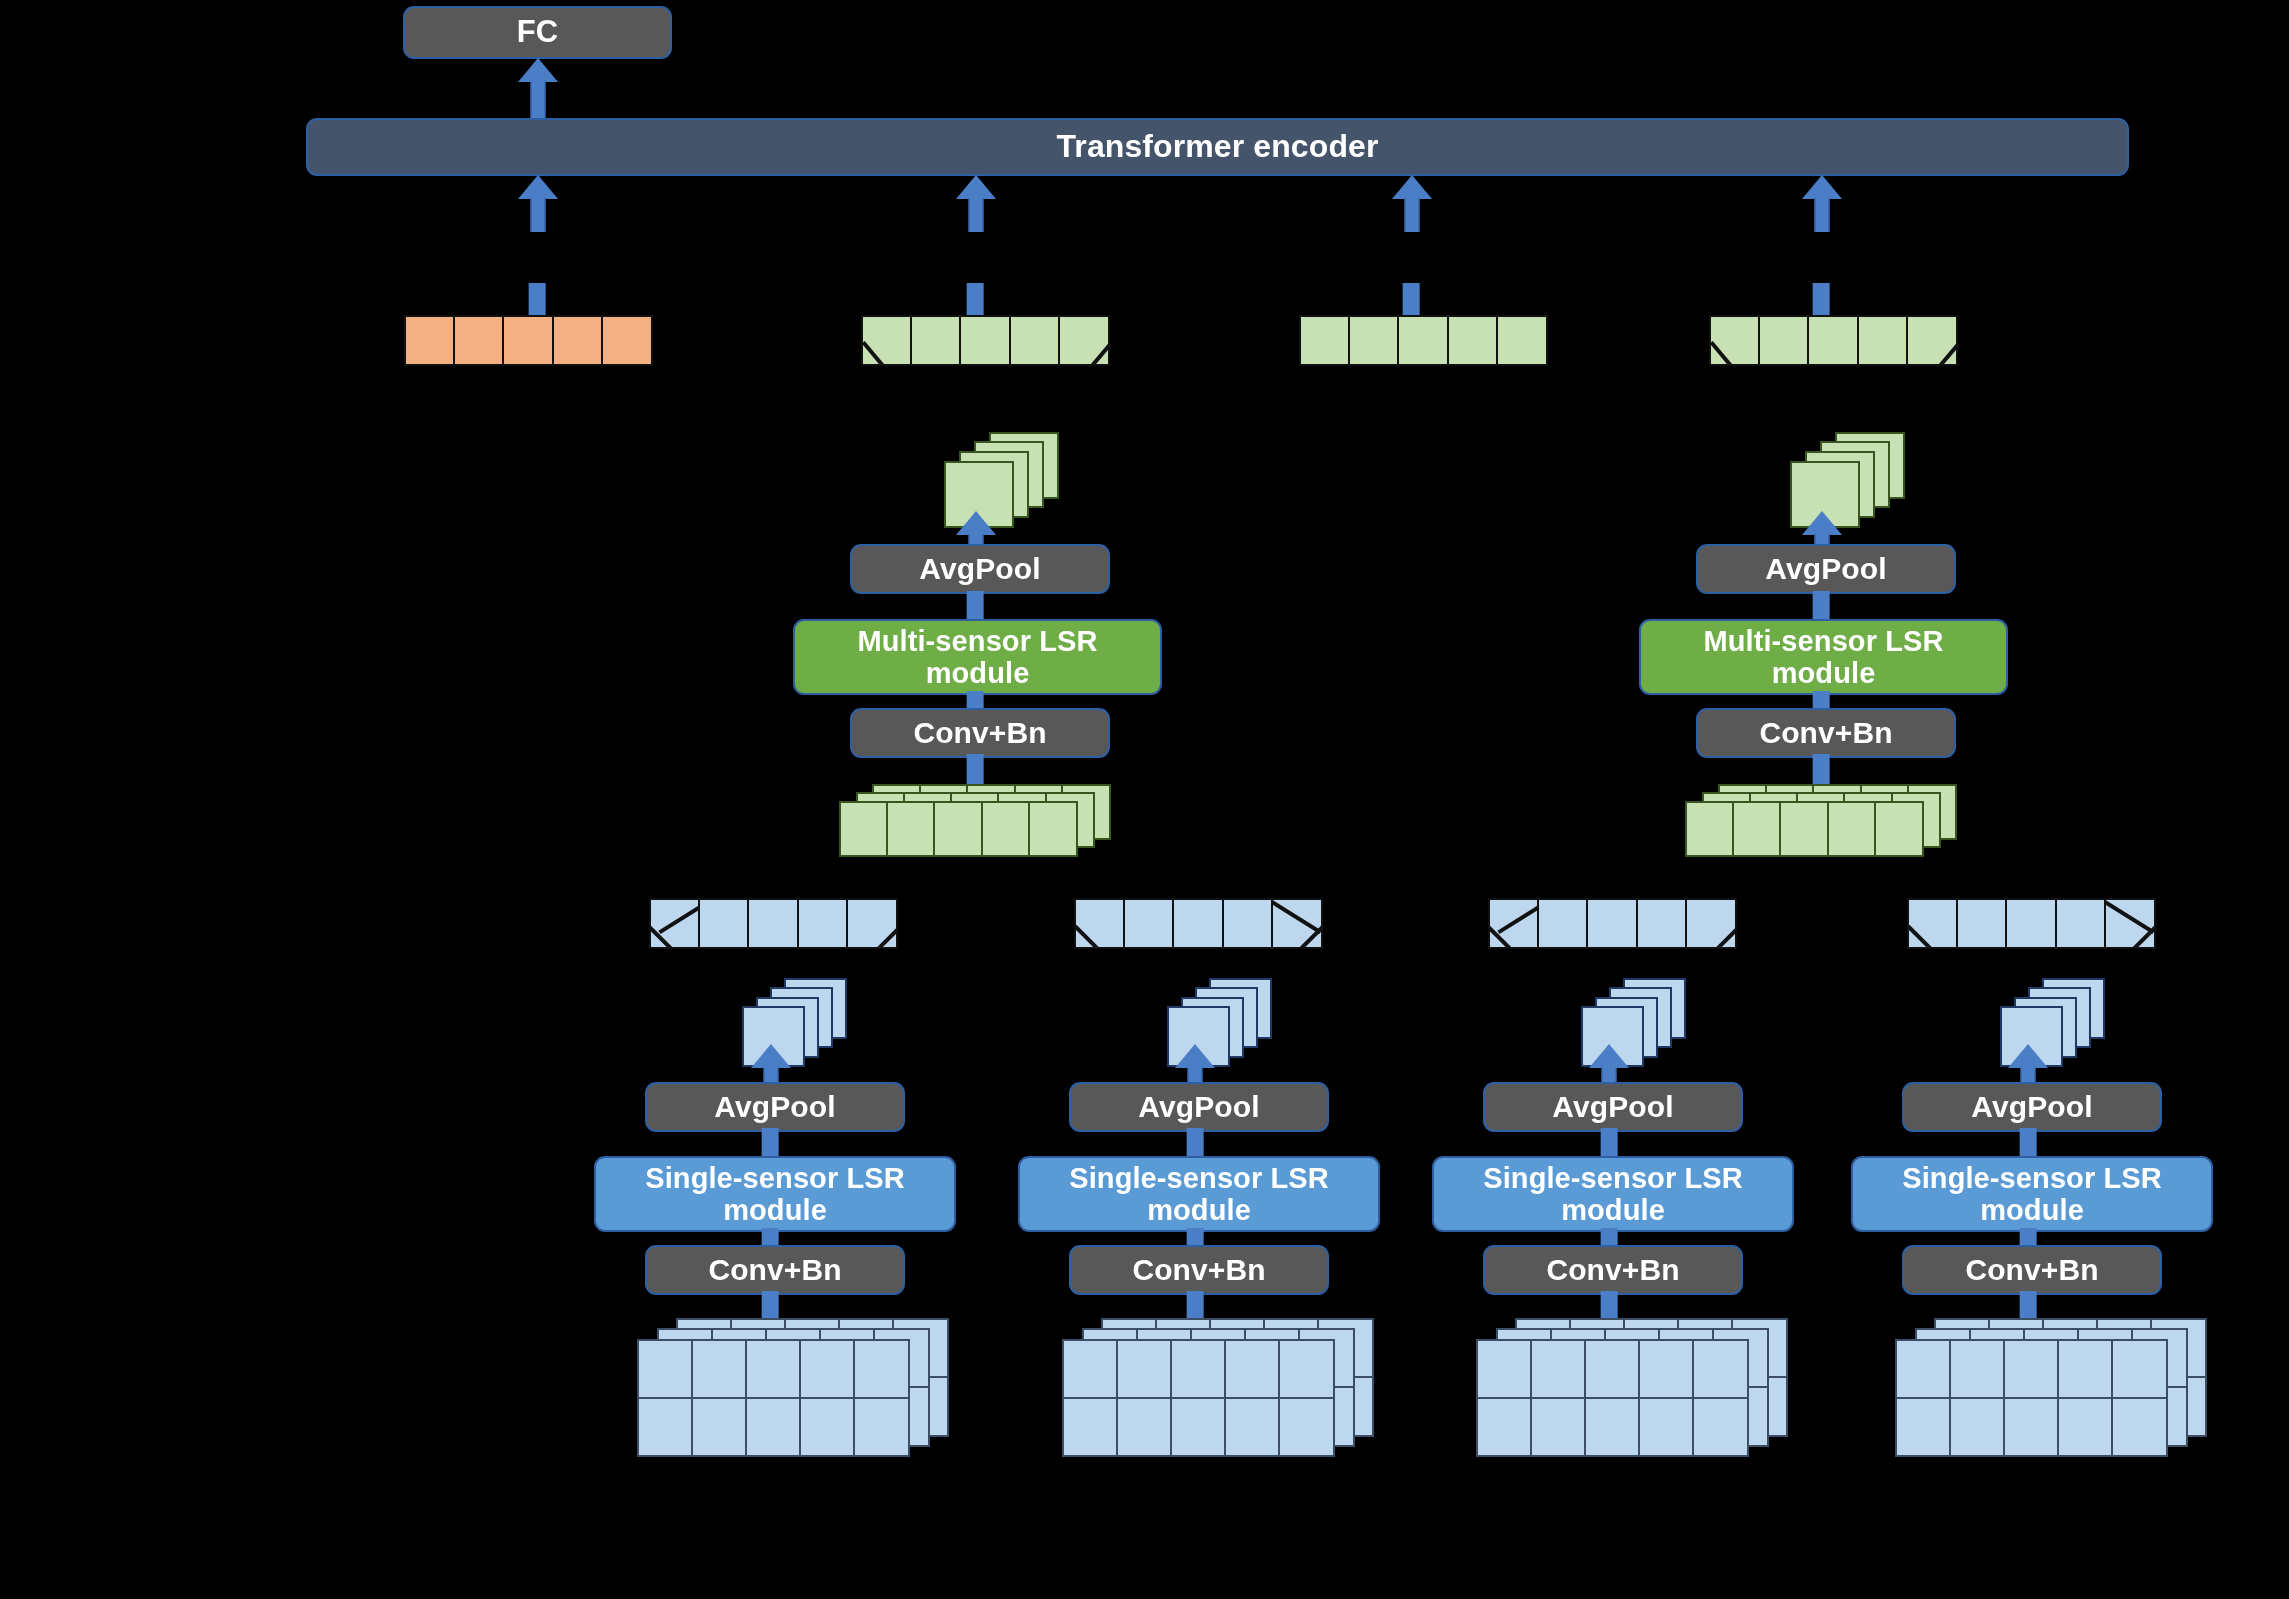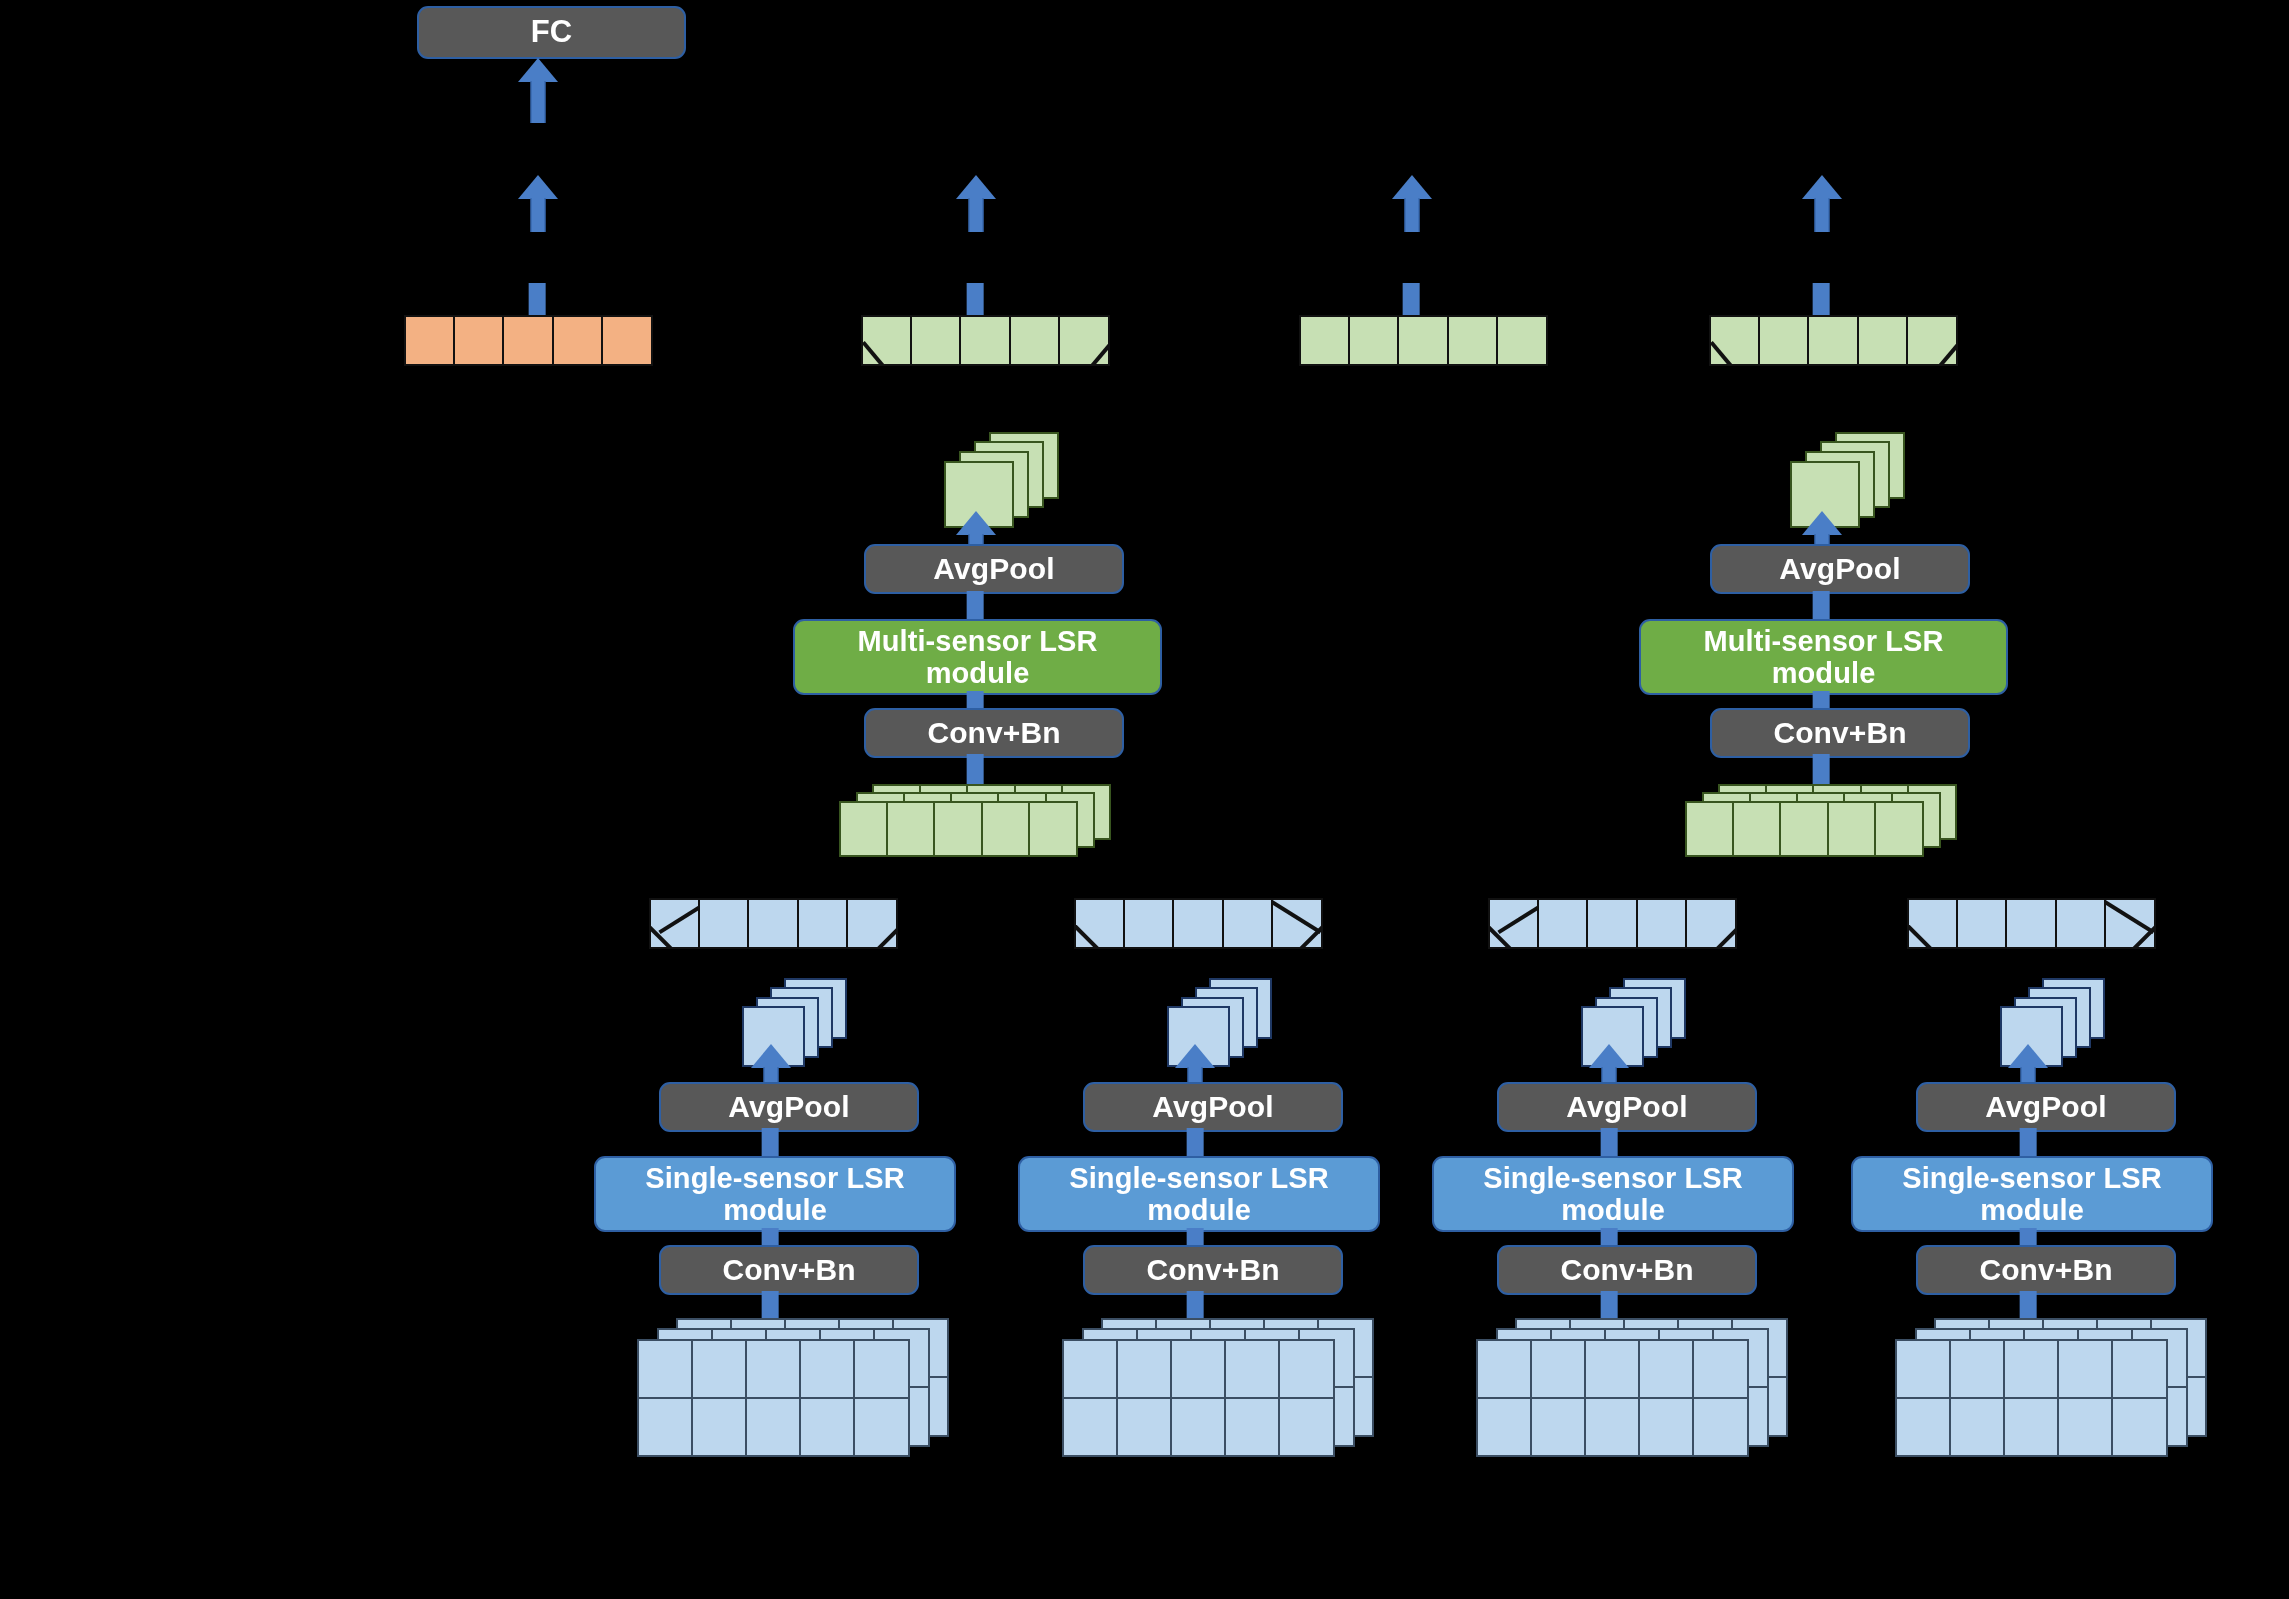--- a/index.html
+++ b/index.html
@@ -32,21 +32,21 @@
     align-items: center;
     justify-content: center;
     text-align: center;
     color: #ffffff;
     font-weight: bold;
     border: 2.8px solid #2E5FA3;
     border-radius: 11px;
     line-height: 1.12;
     letter-spacing: 0.1px;
   }
-  .box.gray   { background: #585858; margin-left: 14px; }
+  .box.gray   { background: #585858; }
   .box.slate  { background: #44546A; }
   .box.green  { background: #6FAD46; }
   .box.blue   { background: #5B9BD5; }
 
   
   .arrow {
     position: absolute;
     box-sizing: border-box;
   }
   .arrow .shaft {
@@ -141,20 +141,23 @@
 
   <div class="box gray" style="left:403px; top:5.6px; width:269px; height:53px; font-size:31px;">
     <span>FC</span>
   </div>
 
   <div class="arrow" style="left:515px; top:58px; width:45px; height:65px;">
     <div class="head" style="border-left-width:20.4px; border-right-width:20.4px; border-bottom-width:24px;"></div>
     <div class="shaft" style="top:23px; width:15px; height:42px;"></div>
   </div>
 
+  <div class="box slate" style="left:306px; top:118px; width:1823px; height:58px; font-size:32px;">
+    <span>Transformer encoder</span>
+  </div>
 
   <div class="arrow" style="left:515px; top:175px; width:45px; height:58px;">
     <div class="head" style="border-left-width:20.4px; border-right-width:20.4px; border-bottom-width:24px;"></div>
     <div class="shaft" style="top:23px; width:15px; height:34px;"></div>
   </div>
   <div class="arrow" style="left:953px; top:175px; width:45px; height:58px;">
     <div class="head" style="border-left-width:20.4px; border-right-width:20.4px; border-bottom-width:24px;"></div>
     <div class="shaft" style="top:23px; width:15px; height:34px;"></div>
   </div>
   <div class="arrow" style="left:1389px; top:175px; width:45px; height:58px;">

